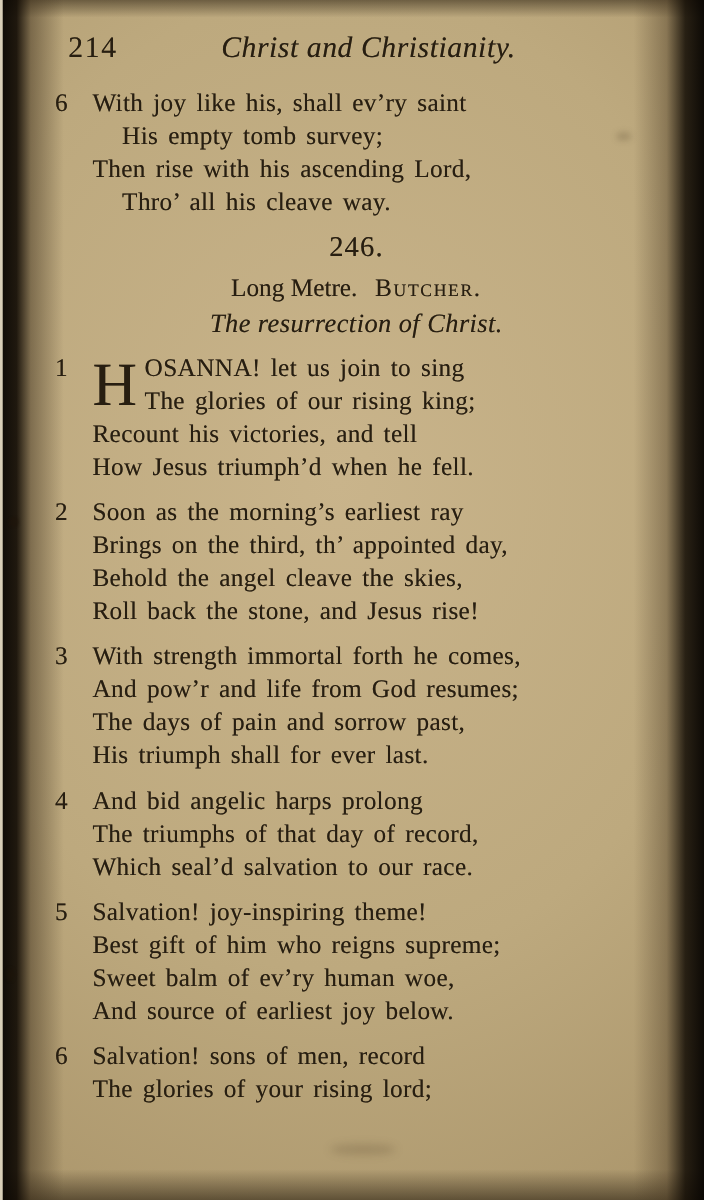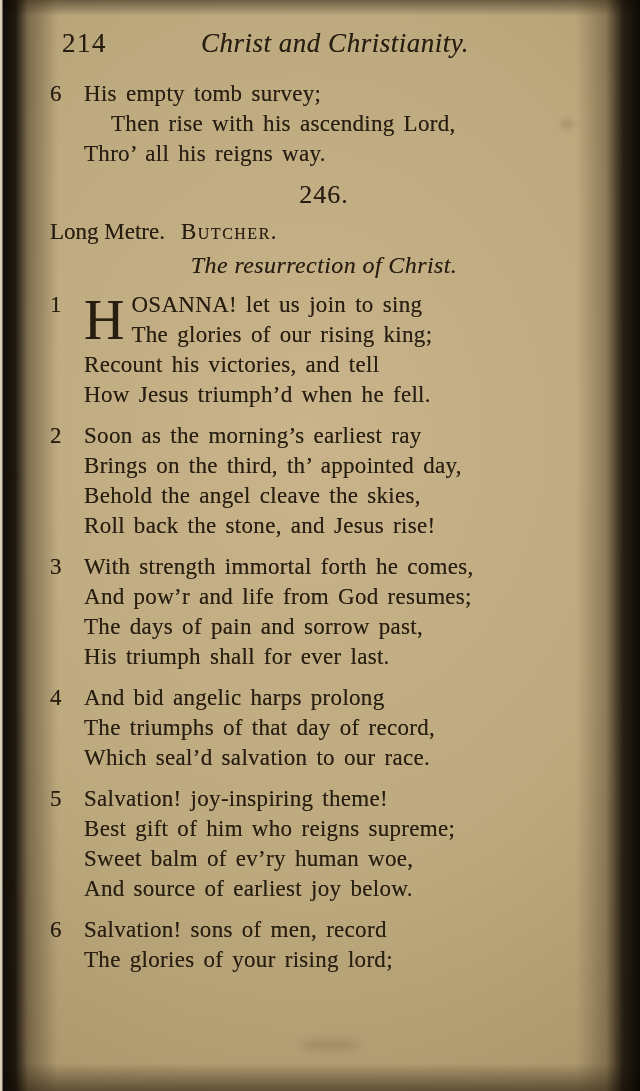--- a/index.html
+++ b/index.html
@@ -26,21 +26,21 @@
   .page-number{flex:none;width:118px;padding-left:12px;font-size:27px;letter-spacing:1.5px;}
   .running-title{flex:1;text-align:center;margin-right:108px;font-style:italic;font-size:27px;letter-spacing:0.5px;margin-top:10px;}
 
   .stanza{display:flex;margin:0 0 11px 0;}
   .stanza-num{flex:none;width:34px;font-size:23px;line-height:30px;}
   .lines{flex:1;min-width:0;}
   .line{font-size:23px;line-height:30px;letter-spacing:0.3px;word-spacing:3px;white-space:nowrap;}
   .alt .line:nth-child(even){margin-left:27px;}
 
   .hymn-number{text-align:center;font-size:26px;letter-spacing:1px;margin:2px 0 9px;}
-  .meter-line{font-size:23px;margin-bottom:7px;}
+  .meter-line{text-align:center;font-size:23px;margin-bottom:7px;}
   .meter-line .composer{font-variant:small-caps;letter-spacing:1.5px;margin-left:16px;}
   .hymn-title{text-align:center;font-style:italic;font-size:24px;margin-bottom:11px;letter-spacing:0.4px;}
 
   .dc-row{display:flex;align-items:flex-start;}
   .dropcap{flex:none;font-size:56px;line-height:56px;padding:2px 7px 0 0;}
   .dc-lines{flex:1;min-width:0;}
 
   .stain{position:absolute;border-radius:50%;pointer-events:none;}
   .stain-1{left:8px;top:470px;width:9px;height:9px;background:rgba(30,20,8,0.45);filter:blur(1px);}
   .stain-2{left:6px;top:880px;width:7px;height:12px;background:rgba(30,20,8,0.4);filter:blur(1.5px);}
@@ -59,23 +59,24 @@
   <div class="content">
 
     <div class="header">
       <div class="page-number">214</div>
       <div class="running-title">Christ and Christianity.</div>
     </div>
 
     <div class="stanza alt">
       <div class="stanza-num">6</div>
       <div class="lines">
+        <div class="line">With joy like his, shall ev’ry saint</div>
         <div class="line">His empty tomb survey;</div>
         <div class="line">Then rise with his ascending Lord,</div>
-        <div class="line">Thro’ all his reigns way.</div>
+        <div class="line">Thro’ all his cleave way.</div>
       </div>
     </div>
 
     <div class="hymn-number">246.</div>
 
     <div class="meter-line">
       <span class="meter">Long Metre.</span><span class="composer">Butcher.</span>
     </div>
 
     <div class="hymn-title">The resurrection of Christ.</div>

